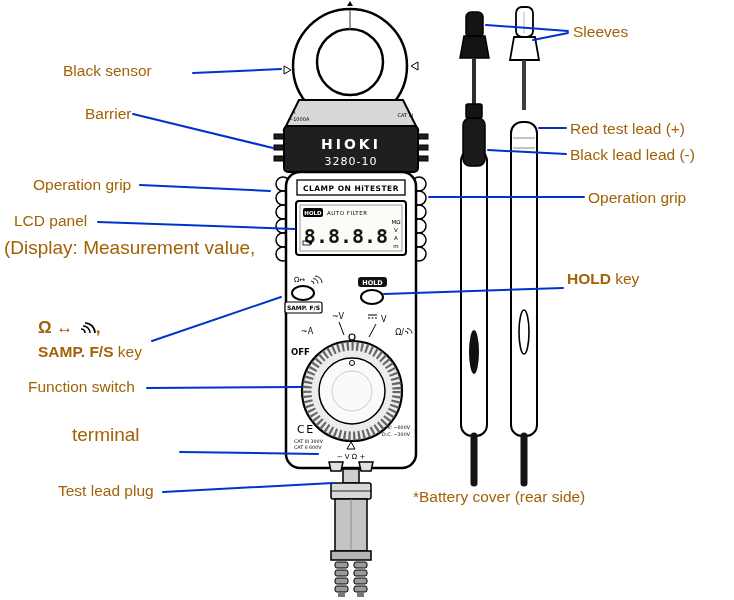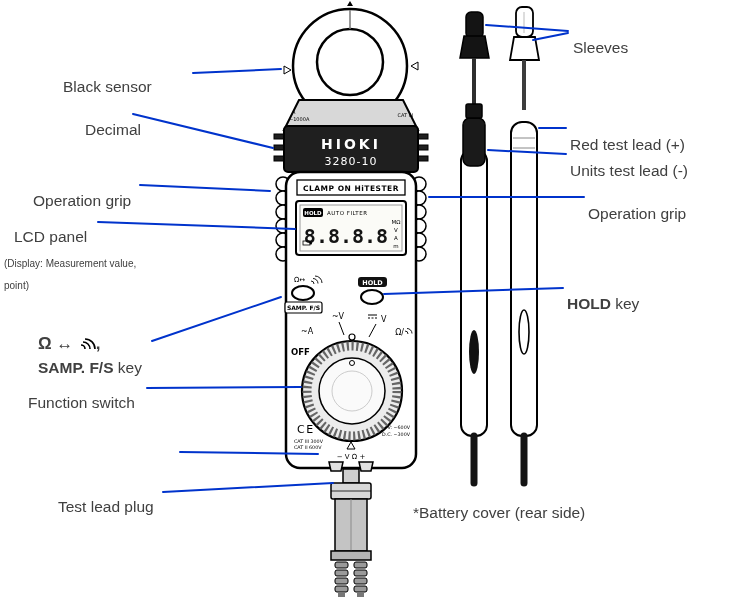--- a/index.html
+++ b/index.html
@@ -1,22 +1,22 @@
 <!DOCTYPE html>
 <html style="--callout: #0033cc;"><head>
 <meta charset="utf-8">
 <style>
   html,body { margin:0; padding:0; background:#fff; }
   .canvas {
     position:relative; width:734px; height:600px; background:#ffffff;
     font-family:"Liberation Sans", sans-serif; color:#000; overflow:hidden;
   }
-  .label { position:absolute; font-size:15.5px; white-space:nowrap; color:#404040;margin-top:16px; }
+  .label { position:absolute; font-size:15.5px; white-space:nowrap; color:#a16207; }
   .label .bold { font-weight:bold; }
-  .desc-line { font-size:10px; line-height:22px; }
+  .desc-line { font-size:19px; line-height:22px; }
   .samp-sym { font-weight:bold; font-size:17px; }
   svg.scene { position:absolute; left:0; top:0; }
   .callout { stroke:var(--callout,#0033cc); stroke-width:2; fill:none; stroke-linecap:round; }
   .t  { font-family:"DejaVu Sans", sans-serif; fill:#000; }
   .tw { font-family:"DejaVu Sans", sans-serif; fill:#fff; }
   .seg { font-family:"DejaVu Sans Mono", monospace; font-weight:bold; fill:#141414; }
 </style>
 </head>
 <body>
 
@@ -202,53 +202,53 @@
       <line class="callout" x1="568" y1="31" x2="486" y2="25"></line>
       <line class="callout" x1="568" y1="33" x2="533" y2="40"></line>
       <line class="callout" x1="566" y1="128" x2="539" y2="128"></line>
       <line class="callout" x1="566" y1="154" x2="488" y2="150"></line>
       <line class="callout" x1="584" y1="197" x2="429" y2="197"></line>
       <line class="callout" x1="563" y1="288" x2="384" y2="294"></line>
     </g>
   </svg>
 
   <div class="label" style="left:63px; top:62px;">Black sensor</div>
-  <div class="label" style="left:85px; top:105px;">Decimal</div>
+  <div class="label" style="left:85px; top:105px;">Barrier</div>
   <div class="label" style="left:33px; top:176px;">Operation grip</div>
   <div class="label" style="left:14px; top:212px;">LCD panel</div>
 
   <div class="label" style="left:4px; top:237px;">
     <div class="desc-line">(Display: Measurement value,</div>
-    <div class="desc-line">point)</div>
   </div>
 
   <div class="label" style="left:38px; top:318px;">
     <span class="samp-sym">Ω ↔</span>
     <svg width="18" height="16" viewBox="0 0 18 16" style="vertical-align:-2px;">
       <g stroke="#000" stroke-width="1.6" fill="none">
         <path d="M3,10 a4,4 0 0 1 4,4"></path>
           <path d="M5,7 a7,7 0 0 1 7,7"></path>
           <path d="M7,4 a10,10 0 0 1 10,10"></path>
       </g>
     </svg><span class="samp-sym">,</span>
   </div>
   <div class="label" style="left:28px; top:378px;">Function switch</div>
 
   <div class="label" style="left:38px; top:343px;">
     <span class="bold">SAMP. F/S</span><span> key</span>
   </div>
 
   <div class="label" style="left:72px; top:424px;">
+    <div class="desc-line">terminal</div>
   </div>
 
   <div class="label" style="left:58px; top:482px;">Test lead plug</div>
 
   <div class="label" style="left:573px; top:23px;">Sleeves</div>
   <div class="label" style="left:570px; top:120px;">Red test lead (+)</div>
-  <div class="label" style="left:570px; top:146px;">Units test lead (-)</div>
+  <div class="label" style="left:570px; top:146px;">Black lead lead (-)</div>
   <div class="label" style="left:588px; top:189px;">Operation grip</div>
 
-  <div class="label" style="left:567px; top:279px;">
+  <div class="label" style="left:567px; top:270px;">
     <span class="bold">HOLD</span><span> key</span>
   </div>
 
   <div class="label" style="left:413px; top:488px;">*Battery cover (rear side)</div>
 </div>
 
 </body></html>

